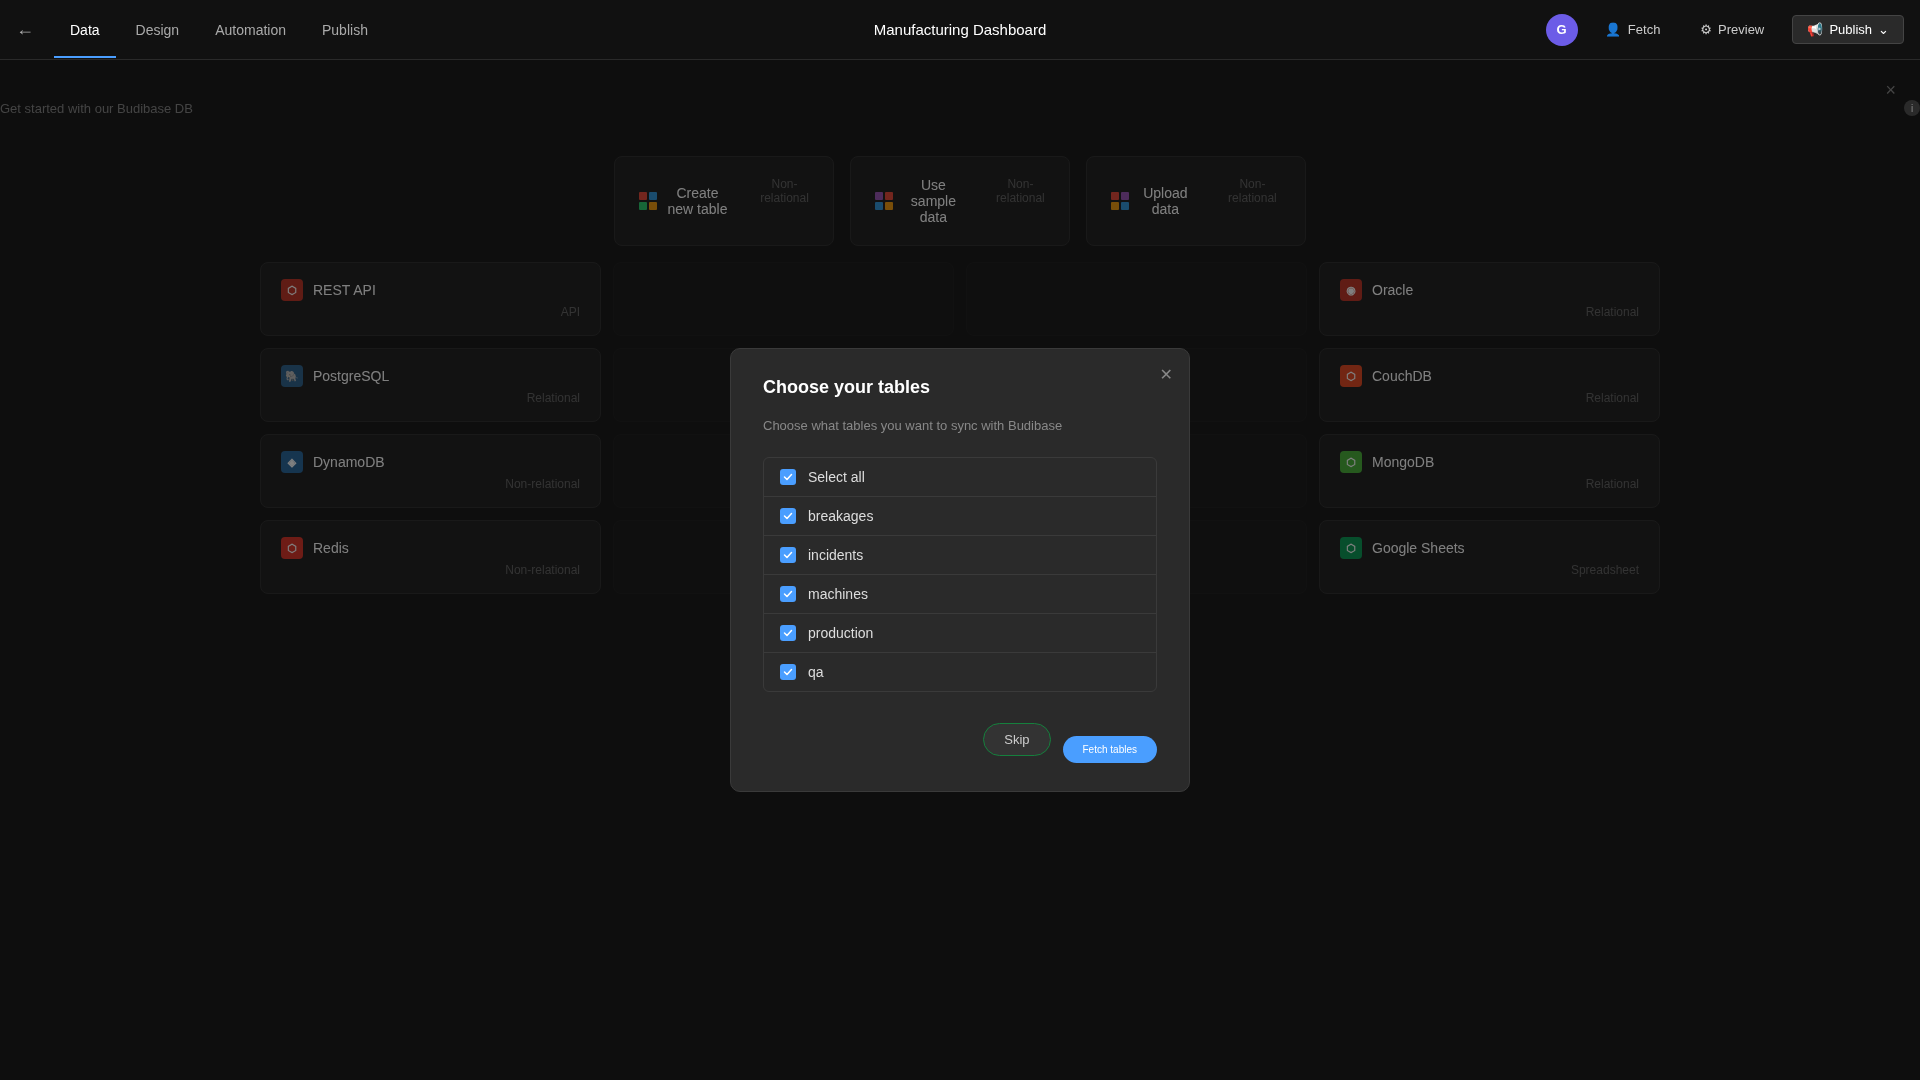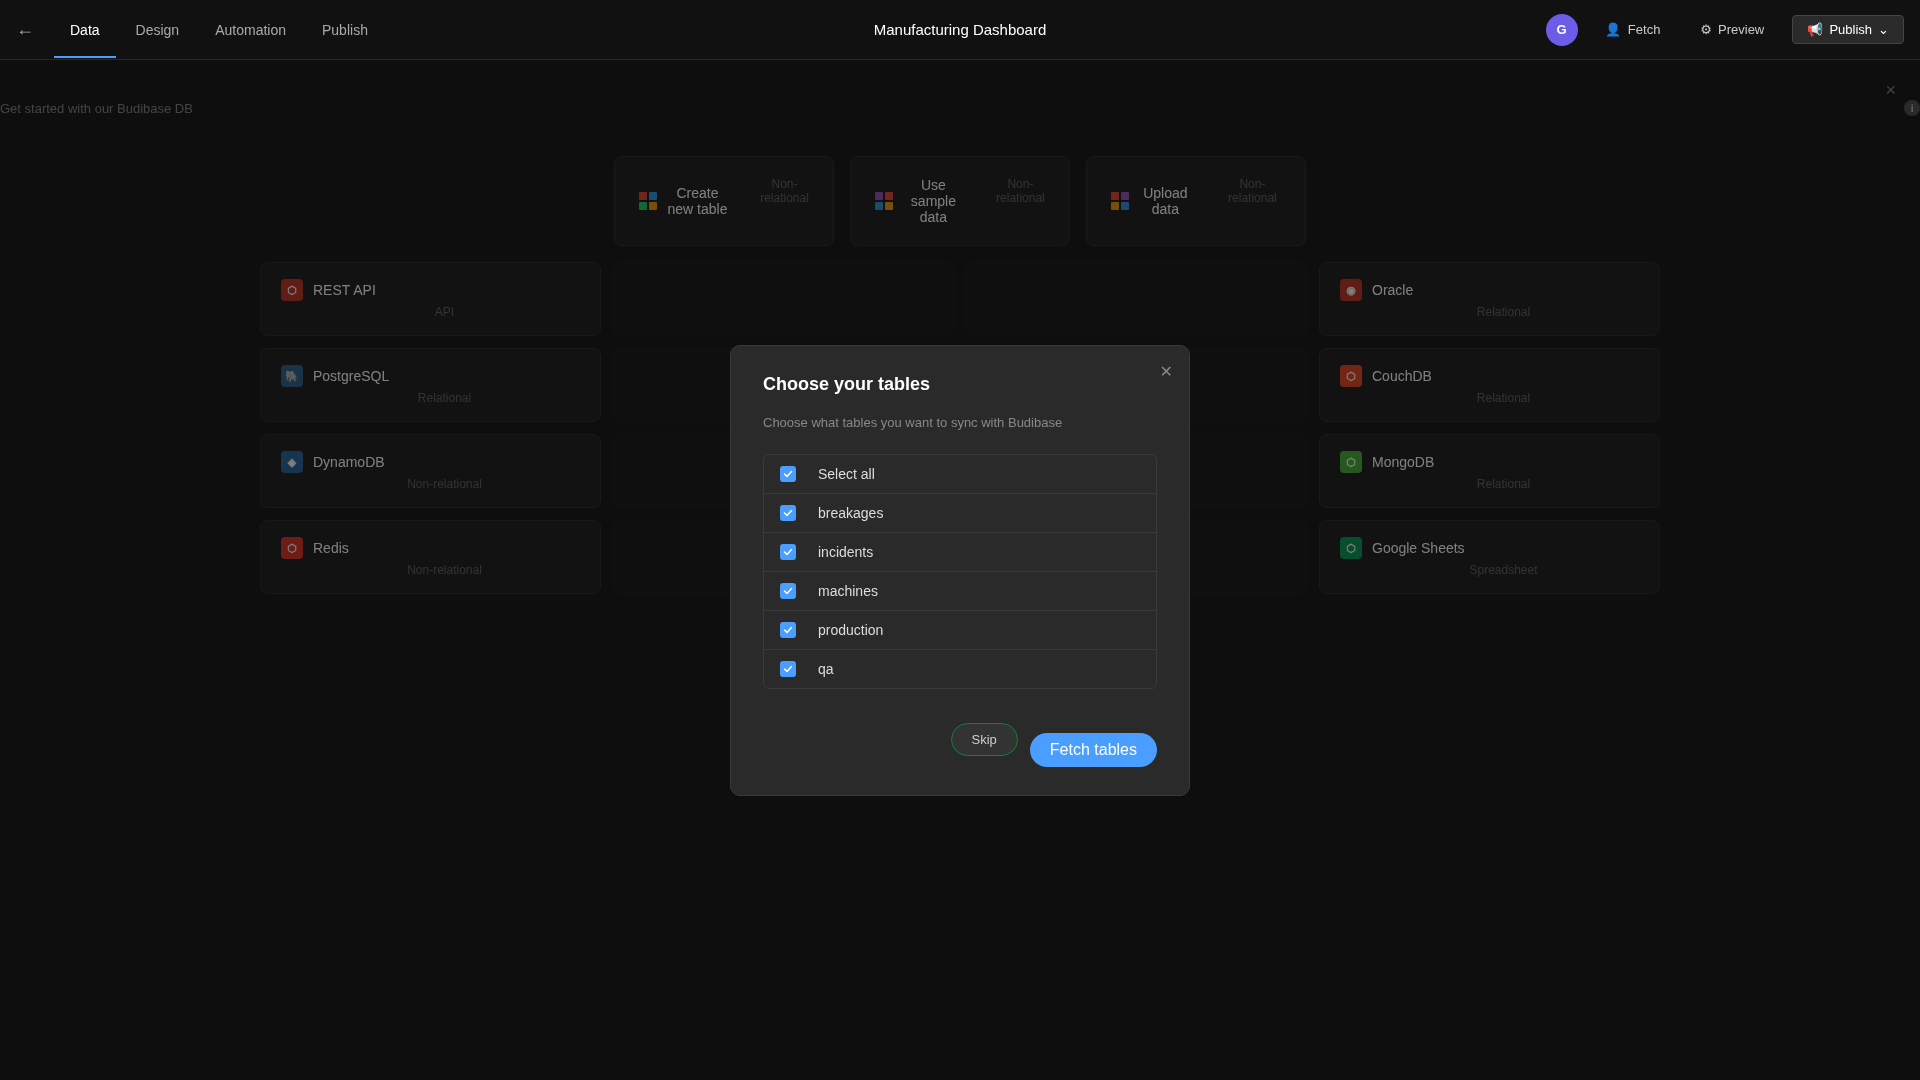--- a/index.html
+++ b/index.html
@@ -216,20 +216,21 @@
       align-items: center;
       gap: 10px;
       font-size: 14px;
       font-weight: 500;
       color: #fff;
     }
     .connector-sub {
       font-size: 12px;
       color: #666;
       margin-left: 28px;
+      text-align: right;
     }
 
     
     .page-close {
       position: absolute;
       top: 20px;
       right: 24px;
       color: #888;
       cursor: pointer;
       font-size: 18px;
@@ -280,21 +281,21 @@
     }
     .table-list {
       border: 1px solid #3a3a3a;
       border-radius: 6px;
       overflow: hidden;
       margin-bottom: 24px;
     }
     .table-row {
       display: flex;
       align-items: center;
-      gap: 22px;
+      gap: 12px;
       padding: 11px 16px;
       border-bottom: 1px solid #3a3a3a;
       font-size: 14px;
       color: #ddd;
       cursor: pointer;
     }
     .table-row:last-child { border-bottom: none; }
     .checkbox {
       width: 16px;
       height: 16px;
@@ -322,21 +323,21 @@
       cursor: pointer;
       font-size: 13px;
     }
     .btn-fetch {
       padding: 8px 20px;
       border-radius: 20px;
       background: #4a9eff;
       color: #fff;
       border: none;
       cursor: pointer;
-      font-size: 16px;
+      font-size: 10px;
       font-weight: 500;
       margin-top: 20px;
     }
 
     
     .icon-squares {
       display: grid;
       grid-template-columns: 1fr 1fr;
       gap: 2px;
       width: 18px;

